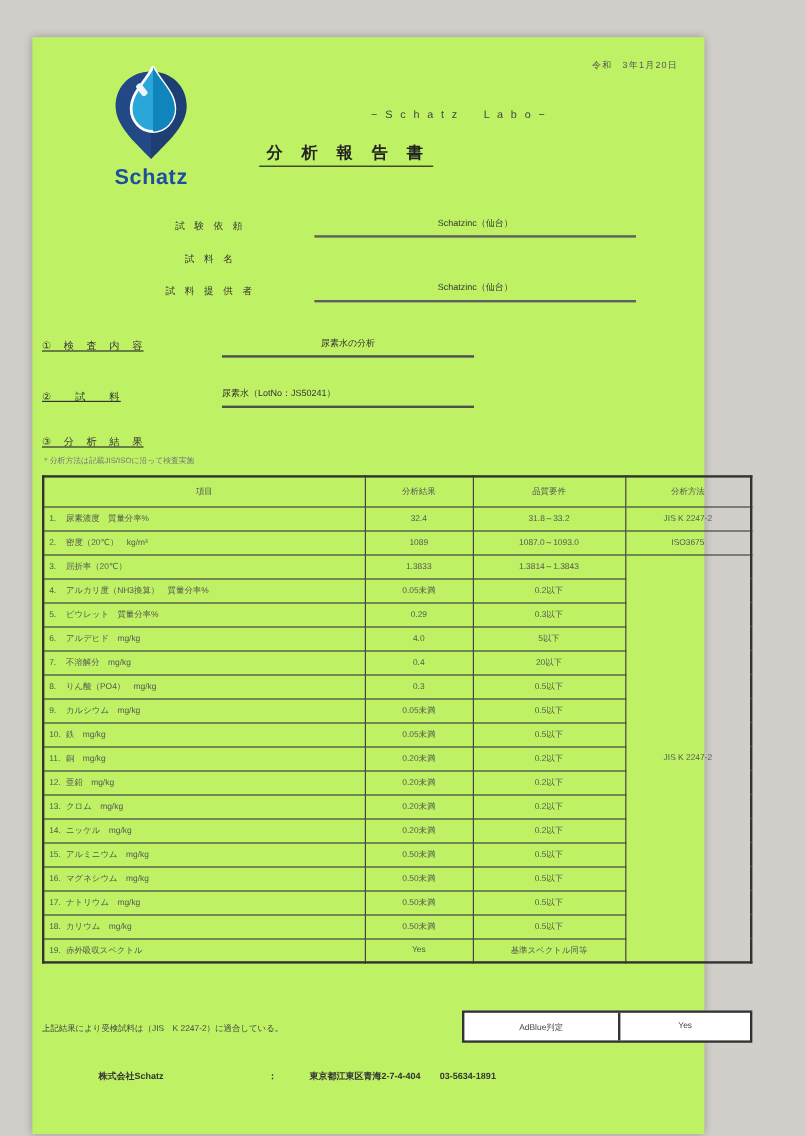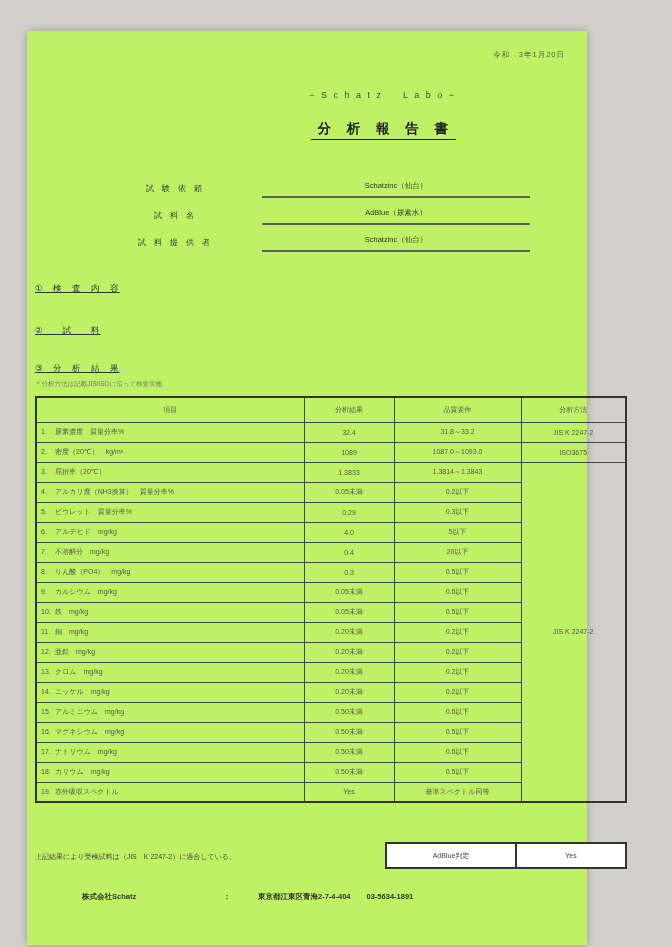--- a/index.html
+++ b/index.html
@@ -23,21 +23,21 @@
   }
   .logo { position: absolute; left: 58px; top: 24px; width: 82px; text-align: center; }
   .logo-text {
     color: #1d4fa1; font-weight: bold; font-size: 18px;
     letter-spacing: 0.5px; margin-top: -5px;
   }
   .lab-line {
     position: absolute; top: 58px; left: 189px; width: 240px;
     text-align: right; font-size: 9px; letter-spacing: 2px; color: #444;
   }
-  .report-title { position: absolute; top: 88px; left: 189px; width: 240px; text-align: right; }
+  .report-title { position: absolute; top: 88px; left: 189px; width: 240px; text-align: left; }
   .report-title span {
     font-size: 13.5px; font-weight: bold; letter-spacing: 6px; color: #222;
     border-bottom: 1.5px solid #222; padding: 0 2px 3px 6px;
   }
   .si-row { position: absolute; left: 0; width: 100%; height: 26px; }
   .si-label { position: absolute; left: 63px; width: 168px; text-align: center; font-size: 8px; color: #333; top: 2px; }
   .si-value {
     position: absolute; left: 235px; width: 268px; top: 0;
     text-align: center; font-size: 7.5px; color: #333;
     border-bottom: 2.5px solid #5f5f5f; padding-bottom: 5px;
@@ -74,42 +74,55 @@
   .footer .addr { margin-left: 16px; }
   .footer .phone { margin-left: 16px; }
 </style>
 </head>
 <body>
 
 <div class="page">
 
   <div class="date">令和　3年1月20日</div>
 
+  <div class="logo">
+    <span>
+      <svg viewBox="0 0 100 108" width="76" height="82" aria-hidden="true">
+        <path d="M50,102 C30,82 11,65 11,44 C11,22 28,6 50,6 C72,6 89,22 89,44 C89,65 70,82 50,102 Z" fill="#1d3f73"></path>
+        <path d="M50,102 C30,82 11,65 11,44 C11,22 28,6 50,6 L50,102 Z" fill="#2a549b" opacity="0.45"></path>
+        <path d="M52,1 C60,17 76,29 76,47 C76,61 65,72 52,72 C39,72 28,61 28,47 C28,29 44,17 52,1 Z" fill="#2ba6d9" stroke="#ffffff" stroke-width="3"></path>
+        <path d="M52,1 C60,17 76,29 76,47 C76,61 65,72 52,72 Z" fill="#0f85bb"></path>
+        <rect x="36" y="19" width="7" height="15" rx="3" fill="#eef6fb" transform="rotate(-38 39 26)"></rect>
+      </svg>
+    </span>
+    <div class="logo-text">Schatz</div>
+  </div>
 
   <div class="lab-line">− S c h a t z 　 L a b o −</div>
   <div class="report-title">
     <span>分 析 報 告 書</span>
   </div>
 
   <div class="si-row" style="top:150px">
     <div class="si-label">試　験　依　頼</div>
     <div class="si-value">Schatzinc（仙台）</div>
   </div>
   <div class="si-row" style="top:177px">
     <div class="si-label">試　料　名</div>
-    <div class="si-value">AdBlue（尿素水）</div>
   </div>
   <div class="si-row" style="top:204px">
     <div class="si-label">試　料　提　供　者</div>
     <div class="si-value">Schatzinc（仙台）</div>
   </div>
 
   <div class="s-label" style="top:252px">①　検　査　内　容</div>
+  <div class="s-value c-center" style="top:250px">尿素水の分析</div>
 
   <div class="s-label" style="top:294px">②　　試　　料</div>
+  <div class="s-value" style="top:292px">尿素水（LotNo：JS50241）</div>
 
   <div class="s-label" style="top:332px">③　分　析　結　果</div>
   <div class="note">＊分析方法は記載JIS/ISOに沿って検査実施</div>
 
   <table class="results">
     <colgroup>
       <col style="width:268px">
         <col style="width:90px">
         <col style="width:127px">
         <col style="width:105px">

